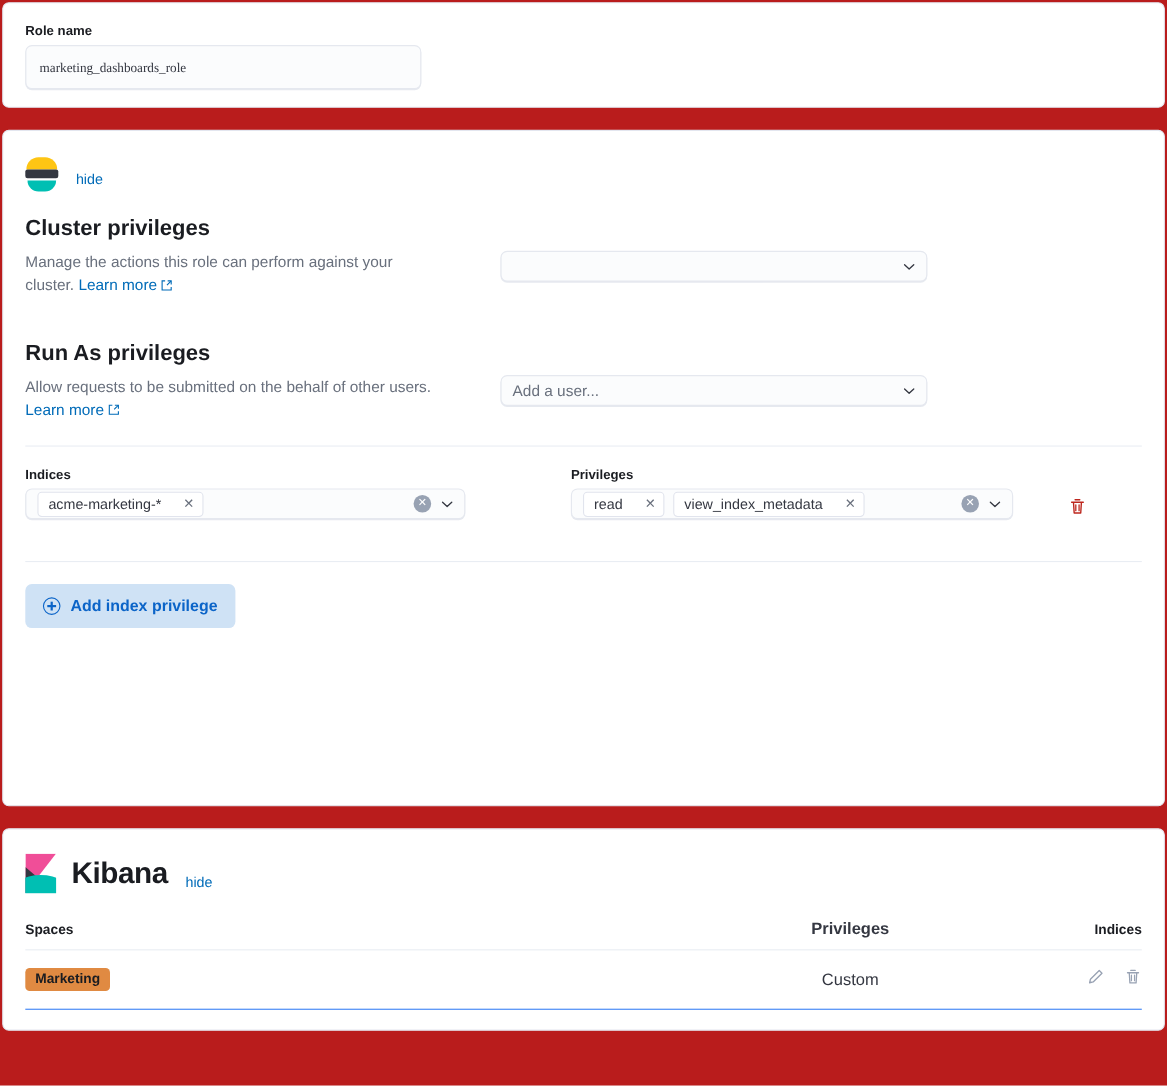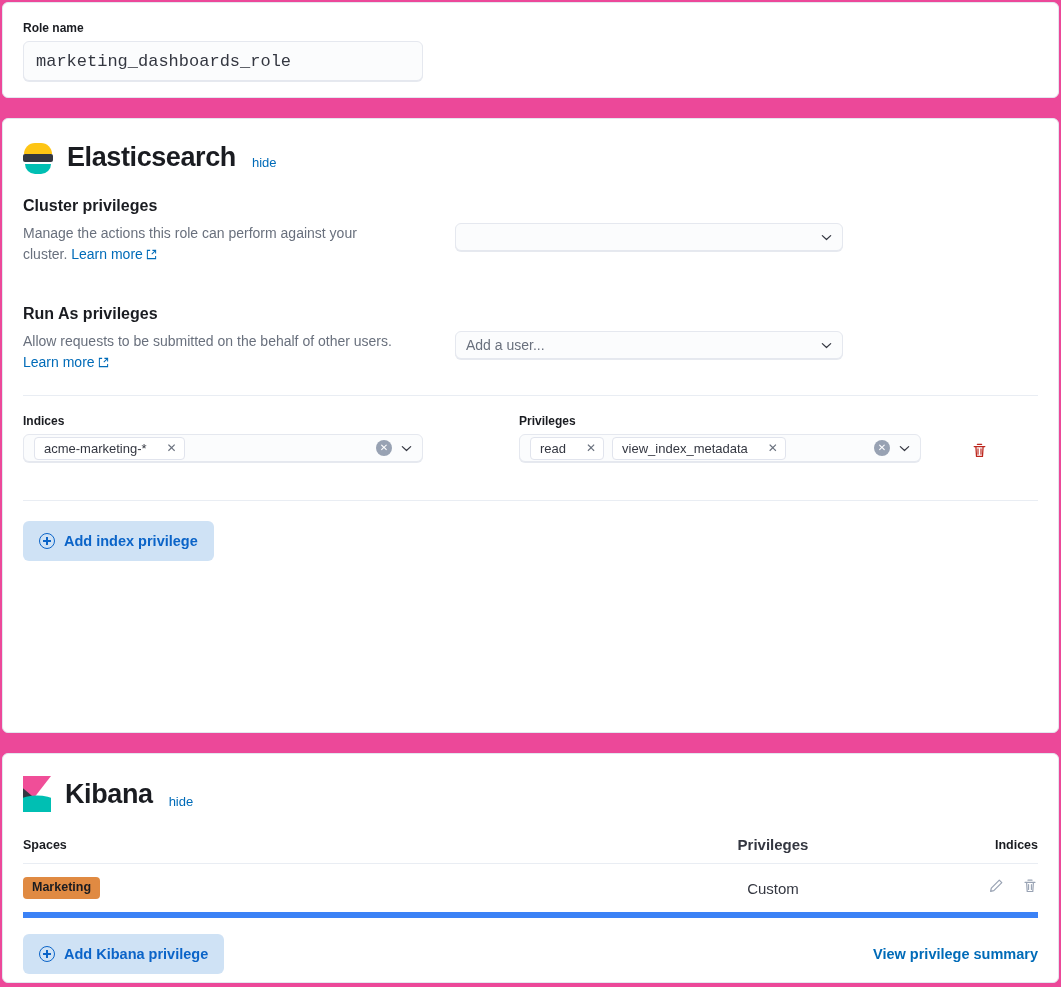--- a/index.html
+++ b/index.html
@@ -6,54 +6,54 @@
   html, body {
     margin: 0; padding: 0;
     background: #ffffff;
     font-family: "Liberation Sans", sans-serif;
     color: #343741;
   }
   .page {
     width: 1061px; height: 987px;
     position: relative;
     overflow: hidden;
-    background: #ec4899;
+    background: #b91c1c;
   }
 
   
   .panel {
     background: #ffffff;
     border: 1px solid #e3e6ef;
     border-radius: 6px;
     position: absolute;
     left: 2px;
     width: 1057px;
   }
   #panel-role   { top: 2px;   height: 96px; }
   #panel-es     { top: 118px; height: 615px; }
-  #panel-kibana { top: 753px; height: 230px; }
+  #panel-kibana { top: 753px; height: 184px; }
 
   
   .field-label {
     font-size: 12px;
     font-weight: bold;
     color: #1a1c21;
     margin: 0 0 6px 0;
     letter-spacing: 0;
   }
   .role-wrap { padding: 18px 20px 0 20px; }
   .text-input {
-    width: 400px; height: 40px;
+    width: 360px; height: 40px;
     background: #fbfcfd;
     border: 1px solid #e5e8ef;
     border-radius: 6px;
     padding: 0 12px;
-    font-size: 17px;
+    font-size: 12px;
     color: #343741;
-    font-family: Liberation Mono, monospace;
+    font-family: Liberation Serif, serif;
     outline: none;
     box-shadow: 0 1px 0 rgba(220,224,232,.7);
   }
 
   
   .sec-head {
     display: flex;
     align-items: center;
     gap: 14px;
     padding: 22px 20px 0 20px;
@@ -105,21 +105,21 @@
   }
   .kb-mark .kb-teal {
     position: absolute; left: 0; bottom: 0; width: 100%; height: 46%;
     background: #00bfb3;
     clip-path: ellipse(100% 100% at 50% 100%);
   }
 
   
   .sub { padding: 0 20px; }
   .sub-title {
-    font-size: 16px; font-weight: bold; color: #1a1c21;
+    font-size: 20px; font-weight: bold; color: #1a1c21;
     margin: 0 0 8px 0;
   }
   .sub-row { display: flex; align-items: flex-start; }
   .sub-desc {
     width: 380px;
     font-size: 14px;
     line-height: 21px;
     color: #69707d;
   }
   .sub-desc a { color: #006bb8; text-decoration: none; }
@@ -222,21 +222,21 @@
   .kb-row {
     display: flex; align-items: center;
   }
   .kb-head {
     font-size: 12.5px; font-weight: bold; color: #1a1c21;
     padding-bottom: 10px;
     border-bottom: 1px solid #e9edf3;
   }
   .kb-body {
     height: 54px;
-    border-bottom: 6px solid #3b82f6;
+    border-bottom: 1px solid #3b82f6;
     align-items: center;
   }
   .col-spaces { width: 610px; }
   .col-privs  { width: 280px; text-align: center; font-size: 15px; color: #343741; }
   .col-acts   { flex: 1; text-align: right; }
   .kb-head .col-privs { text-align: center; }
   .kb-head .col-acts  { text-align: right; }
   .badge {
     display: inline-block;
     background: #e08a42;
@@ -276,21 +276,20 @@
   </div>
 
   <div class="panel" id="panel-es">
 
     <div class="sec-head">
       <div class="es-mark">
         <div class="top"></div>
           <div class="mid"></div>
           <div class="bot"></div>
       </div>
-      <div class="sec-title">Elasticsearch</div>
       <div class="hide-link">hide</div>
     </div>
 
     <div class="sub" style="margin-top:24px;">
       <div class="sub-title">Cluster privileges</div>
       <div class="sub-row">
         <div class="sub-desc">
           <span>Manage the actions this role can perform against your cluster.</span>
           <a href="#">Learn more</a><span class="ext-icon"><svg width="11" height="11" viewBox="0 0 12 12">
                 <path d="M4.5 1.5h-3v9h9v-3" fill="none" stroke="#006bb8" stroke-width="1.1"></path>
@@ -432,22 +431,15 @@
               <svg width="16" height="16" viewBox="0 0 16 16">
                 <path d="M6 2.2h4M3 4.3h10M4.6 4.3l.6 9.2h5.6l.6-9.2" fill="none" stroke="#98a2b3" stroke-width="1.2" stroke-linecap="round" stroke-linejoin="round"></path>
                 <path d="M6.6 6.5v5M9.4 6.5v5" fill="none" stroke="#98a2b3" stroke-width="1.1" stroke-linecap="round"></path>
               </svg>
             </span>
           </span>
         </div>
       </div>
     </div>
 
-    <div class="kb-foot">
-      <button class="btn-soft">
-        <span class="plus-circle"></span>
-        <span>Add Kibana privilege</span>
-      </button>
-      <span class="link-blue">View privilege summary</span>
-    </div>
   </div>
 
 </div>
 
 </body></html>

